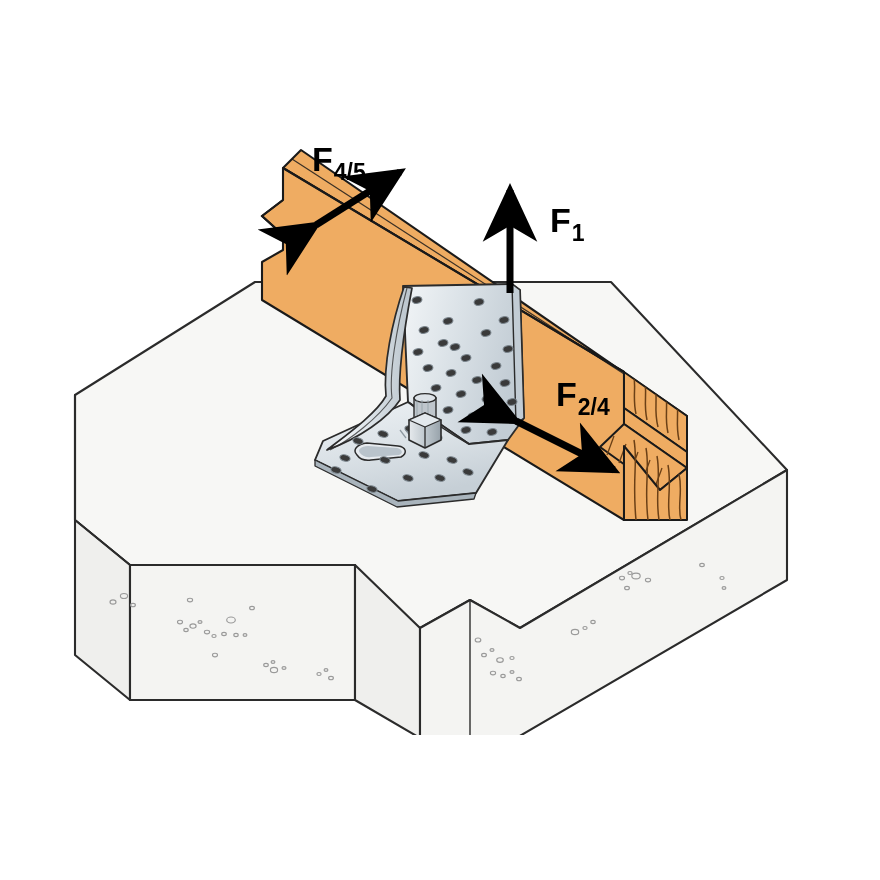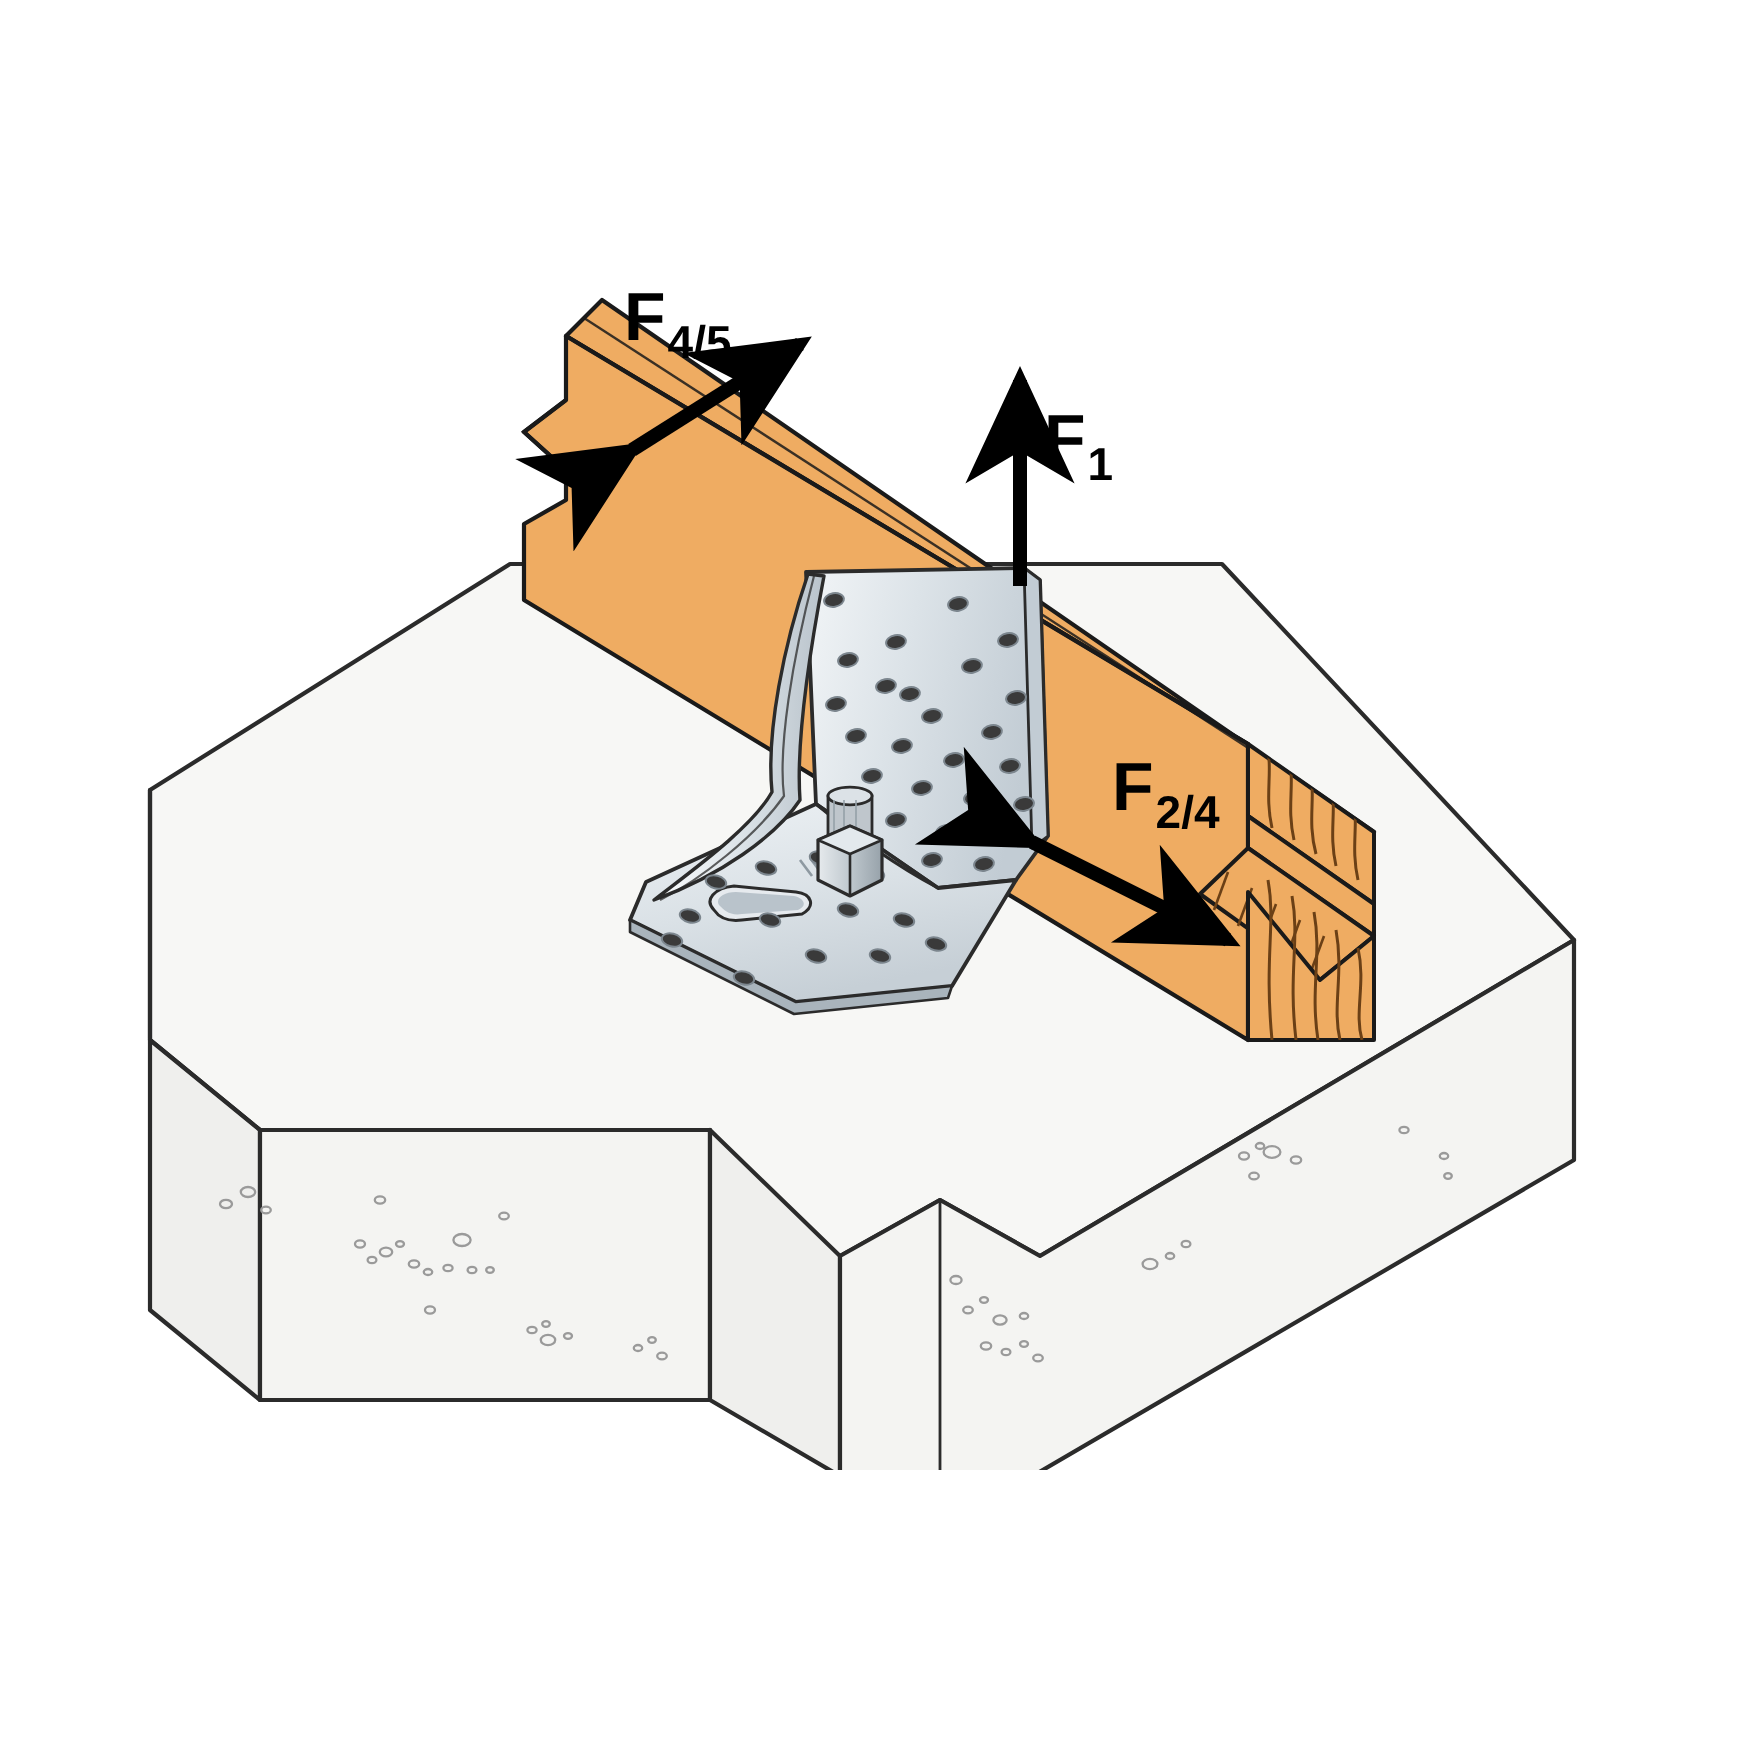--- a/index.html
+++ b/index.html
@@ -36,21 +36,21 @@
     letter-spacing: 0px;
   }
   .force-label .sub {
     font-size: 23px;
     font-weight: bold;
     position: relative;
     top: 9px;
     left: 1px;
   }
   #lbl-f45 { left: 312px; top: 142px; }
-  #lbl-f1  { left: 522px; top: 203px; }
+  #lbl-f1  { left: 550px; top: 203px; }
   #lbl-f23 { left: 556px; top: 377px; }
 </style>
 </head>
 <body>
 
 <div id="stage">
 
   <svg id="scene" viewBox="0 0 880 880" xmlns="http://www.w3.org/2000/svg">
 
     <defs>

